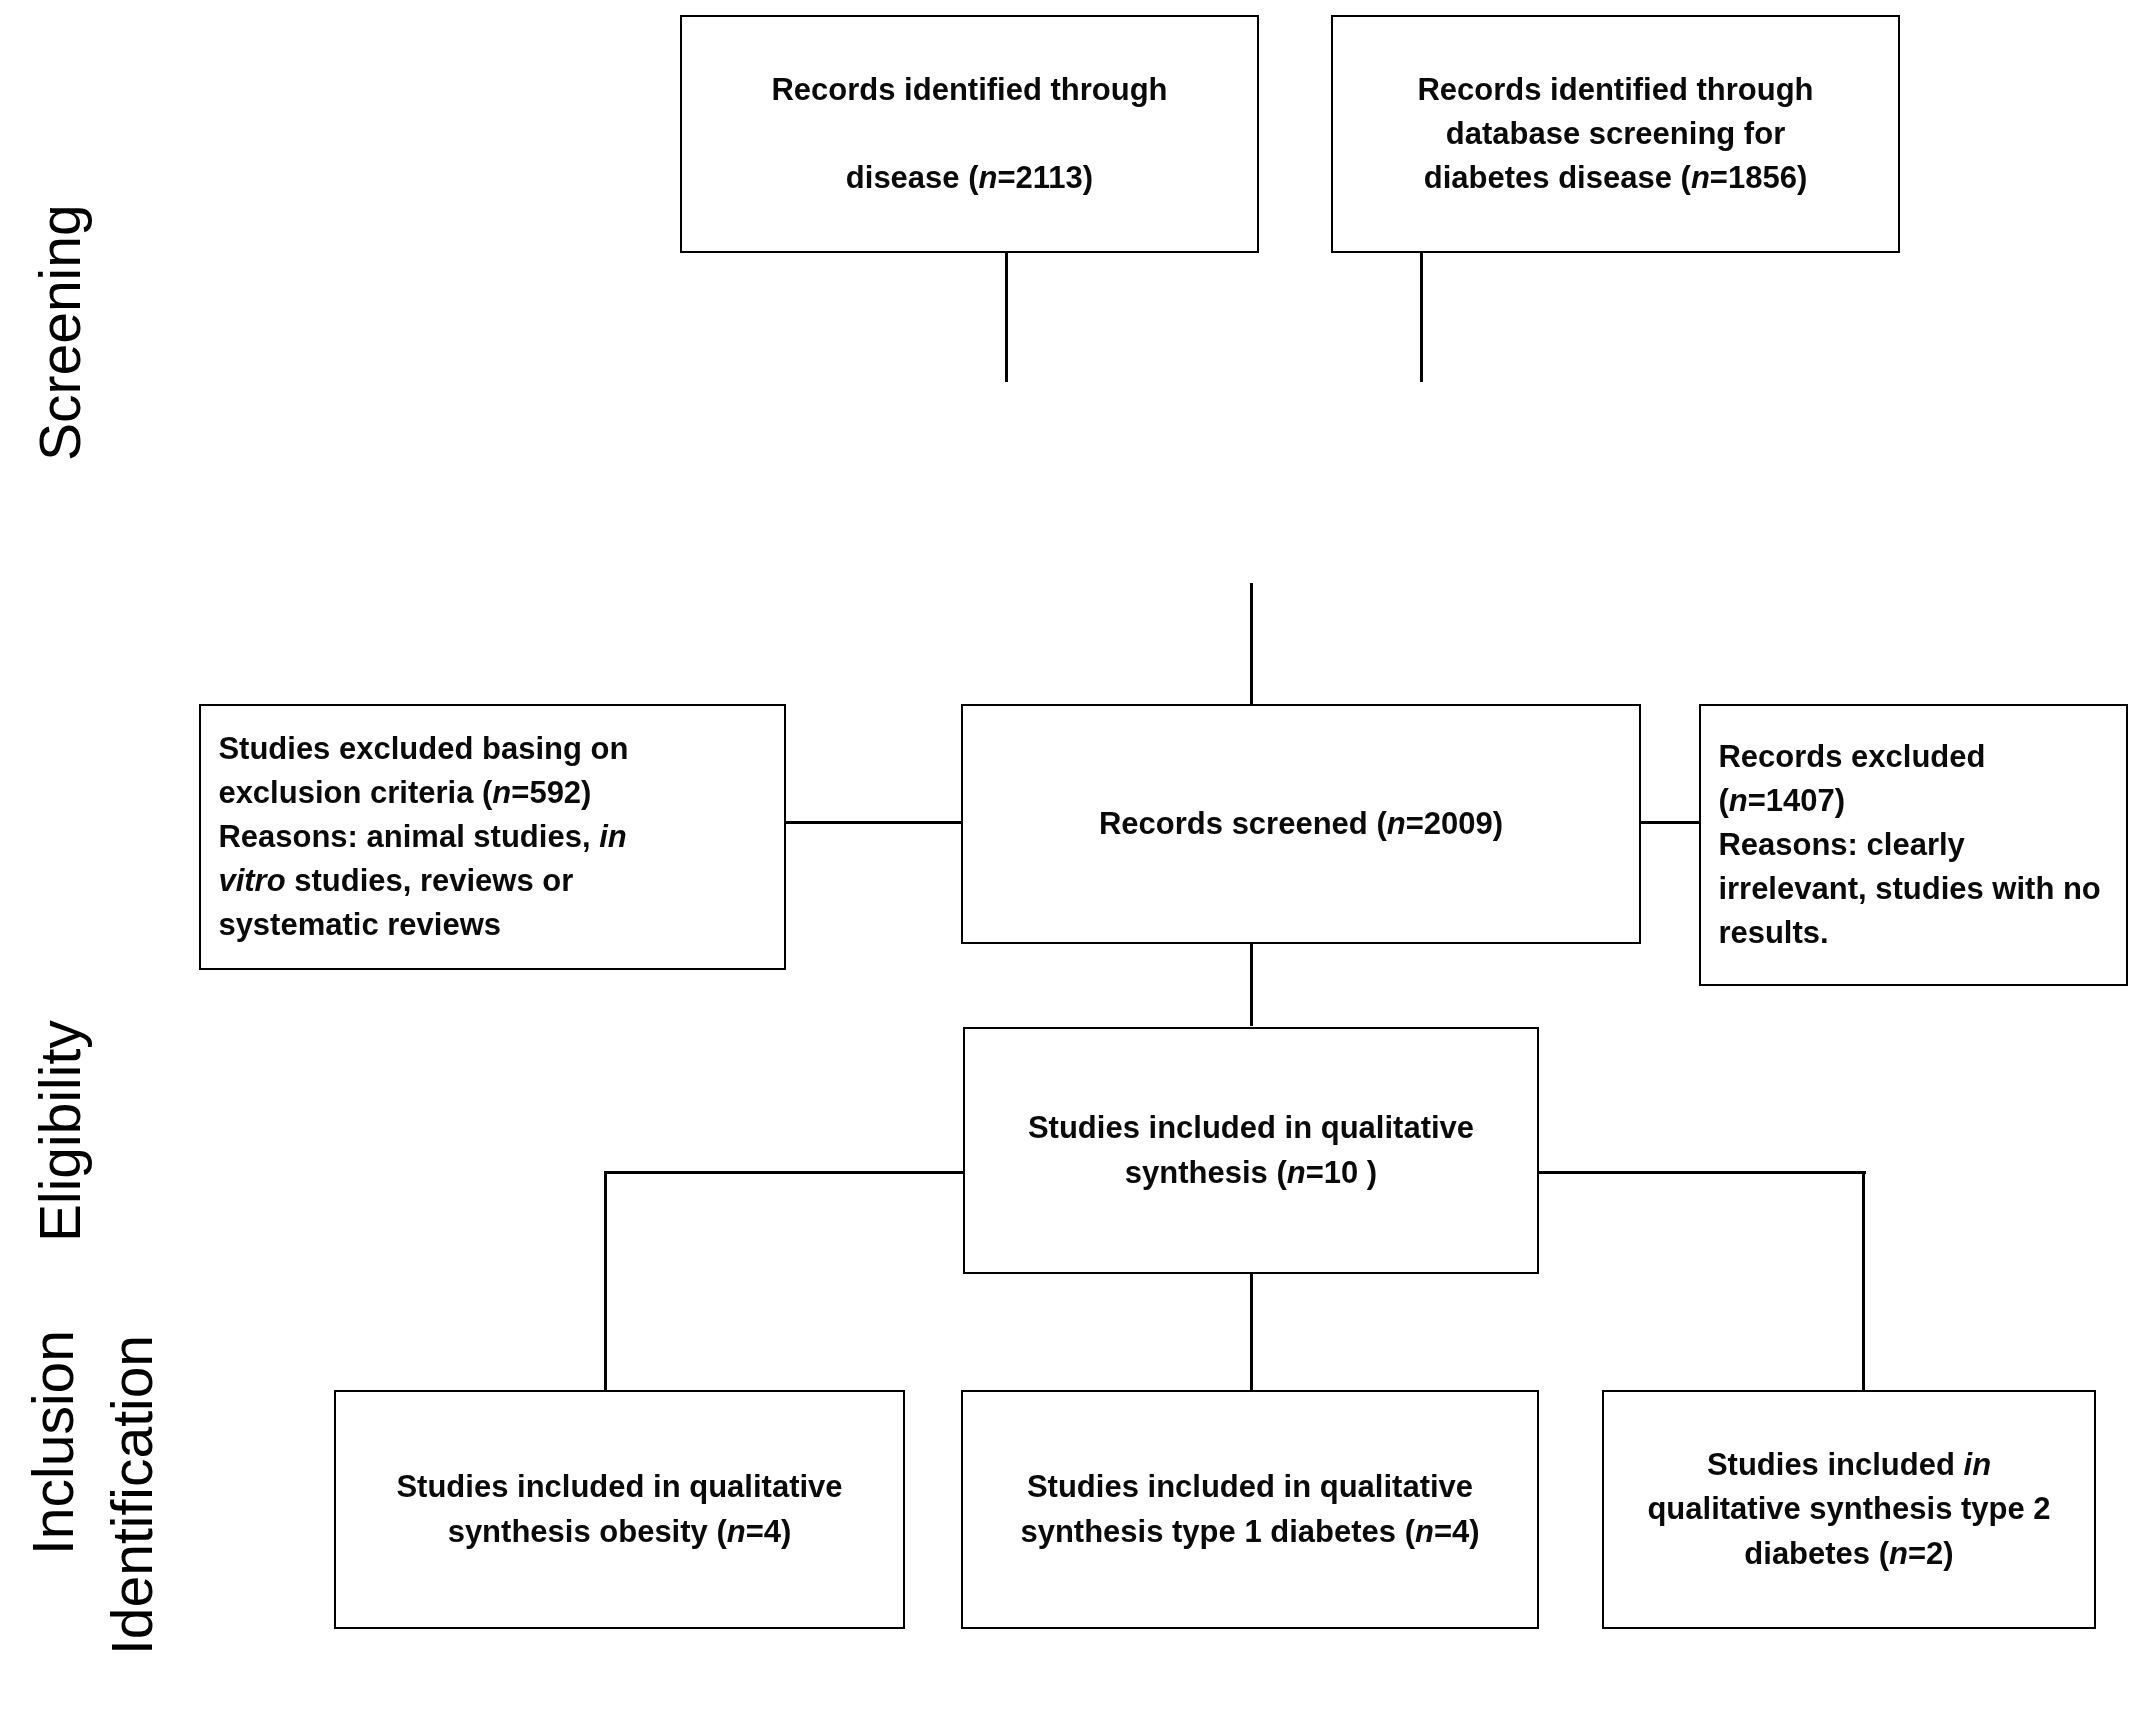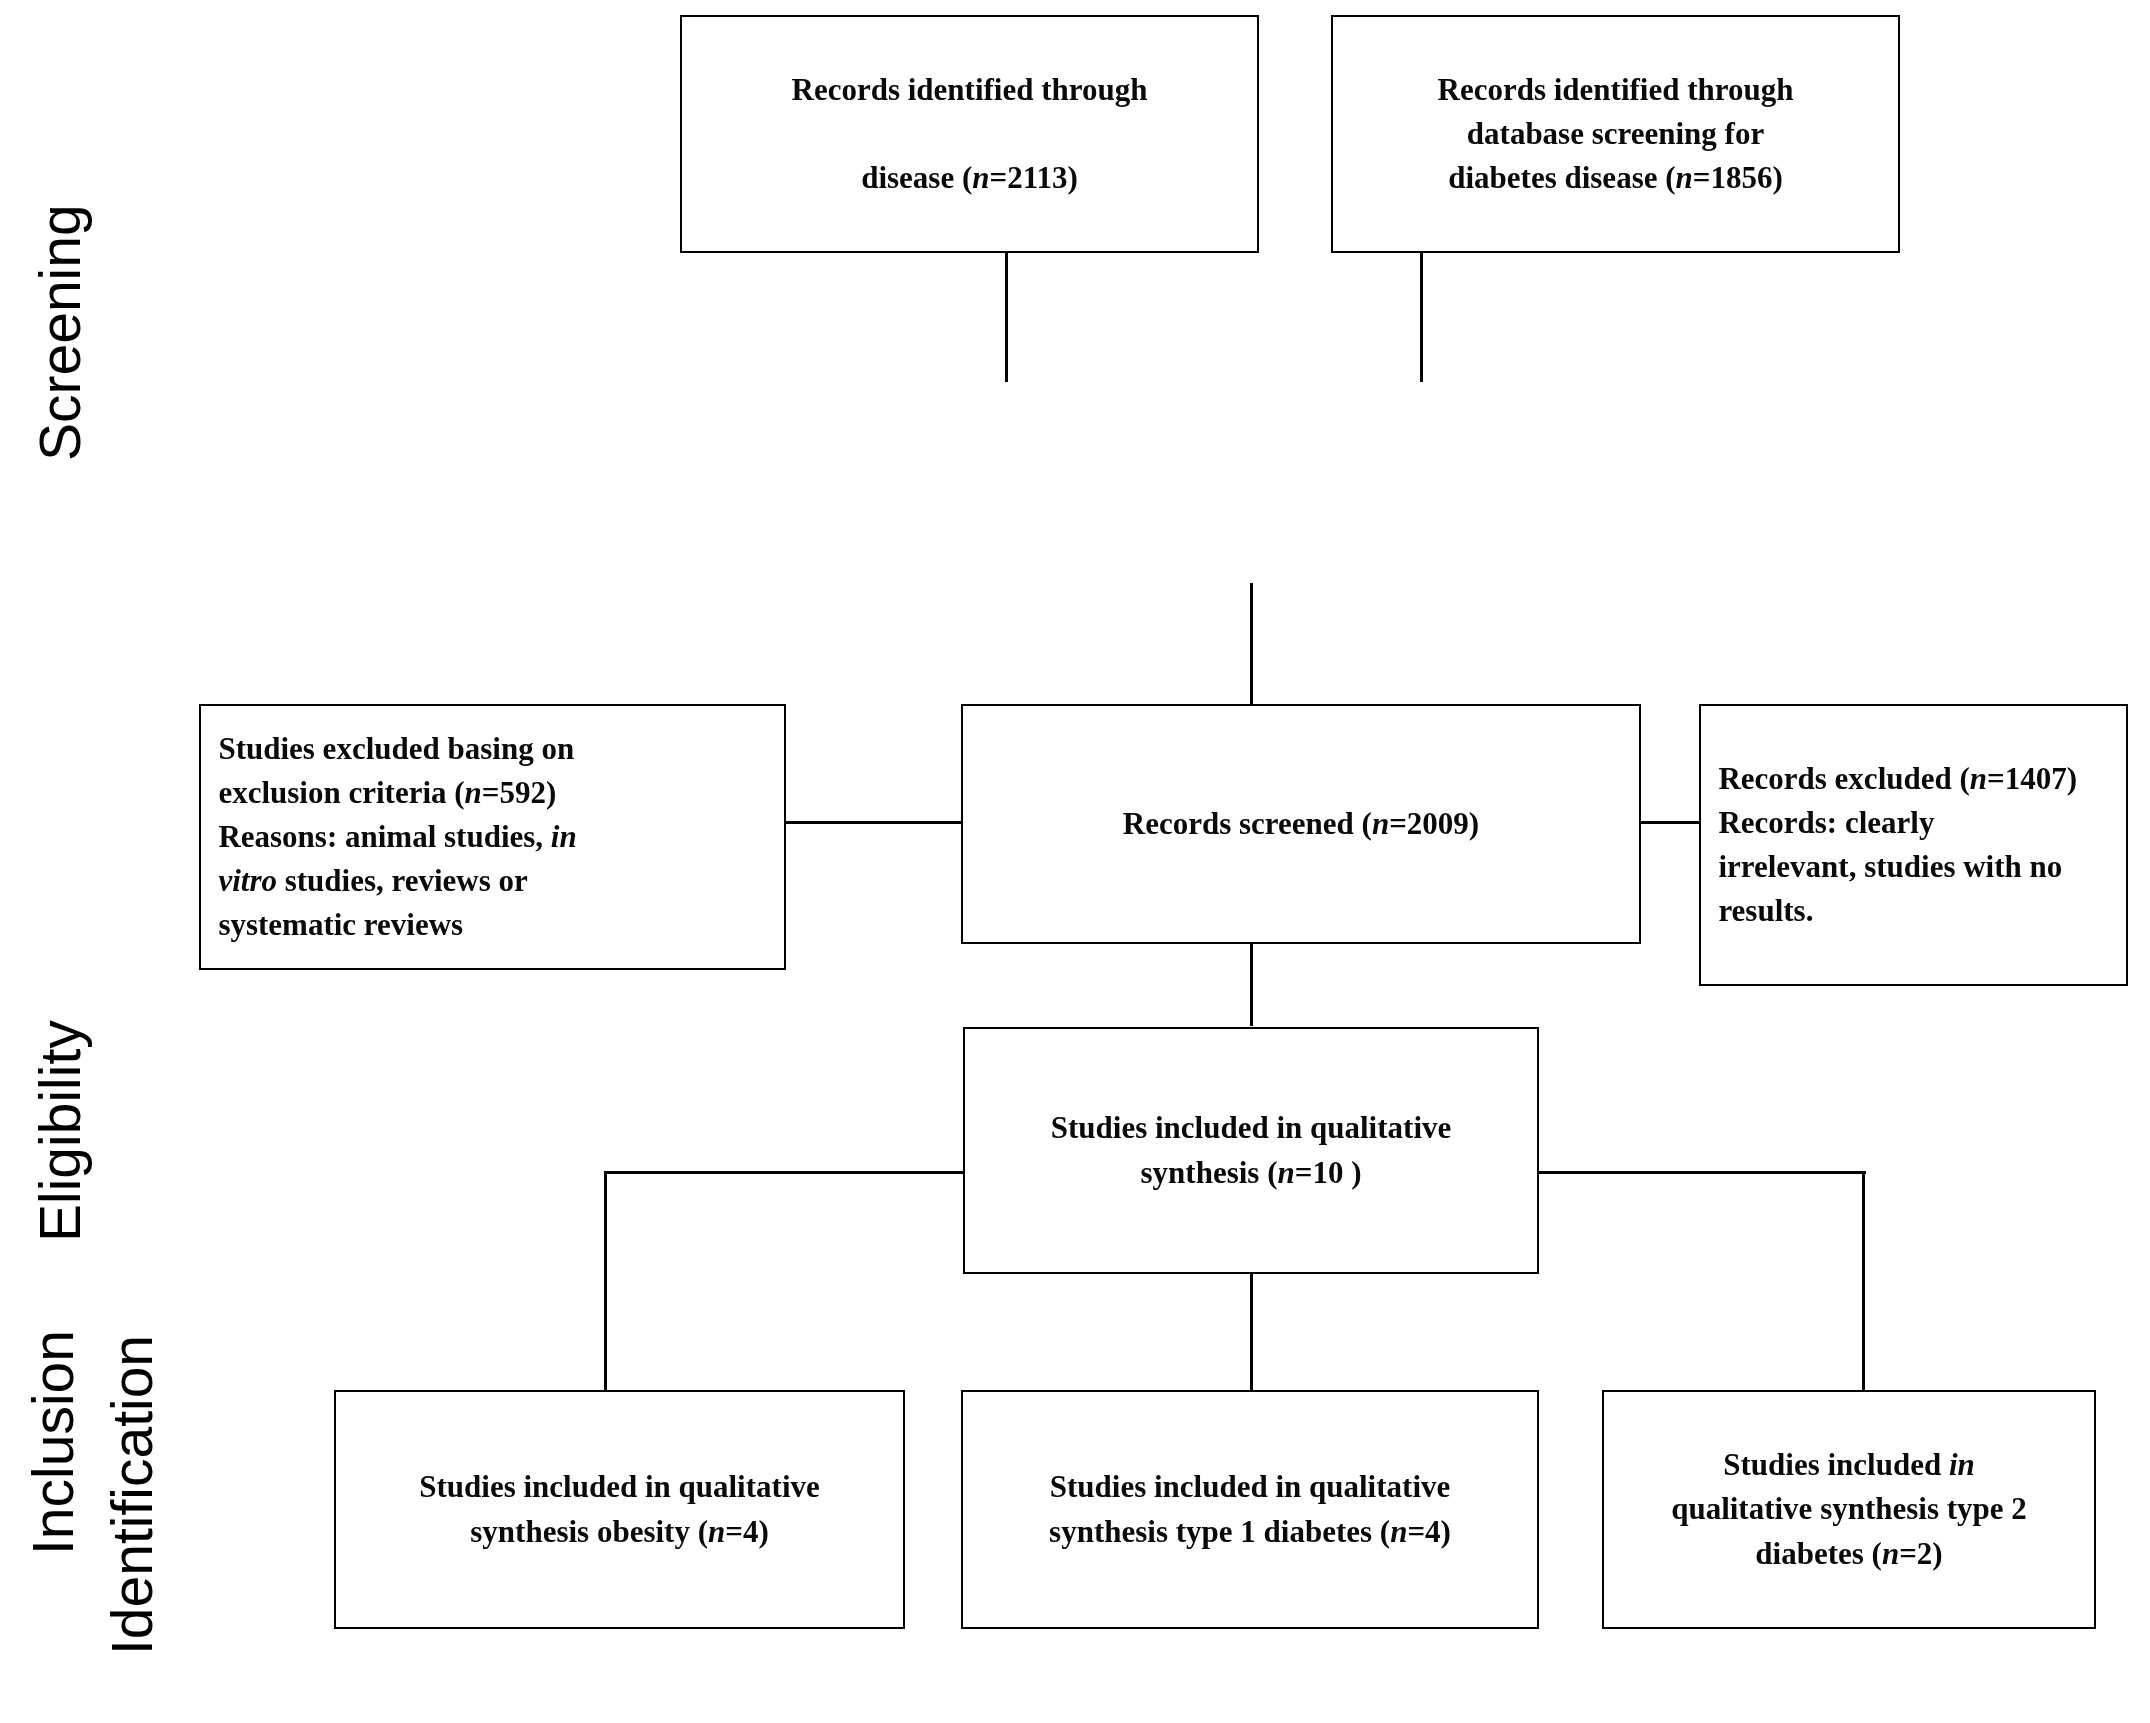--- a/index.html
+++ b/index.html
@@ -18,21 +18,20 @@
   .box {
     position: absolute;
     box-sizing: border-box;
     border: 2.7px solid #000000;
     background: #ffffff;
     display: flex;
     align-items: center;
     justify-content: flex-start;
     padding: 6.7px 17.4px;
     z-index: 5;
-    font-family: Liberation Serif, serif;
   }
   .box .txt {
     font-weight: bold;
     font-size: 31px;
     line-height: 1.42;
     color: #0a0a0a;
     text-align: center;
     width: 100%;
   }
   .box.align-left .txt {
@@ -122,21 +121,21 @@
 
   <div class="box" style="left:961px; top:704px; width:680px; height:240px;">
     <div class="txt">
       <span>Records screened (<em>n</em>=2009)</span>
     </div>
   </div>
 
   <div class="box align-left" style="left:1699px; top:704px; width:429px; height:282px;">
     <div class="txt">
       <span>Records excluded (<em>n</em>=1407)</span><br>
-      <span>Records: clearly</span><br>
+      <span>Reasons: clearly</span><br>
       <span>irrelevant, studies with no</span><br>
       <span>results.</span>
     </div>
   </div>
 
   <div class="box" style="left:963px; top:1027px; width:576px; height:247px;">
     <div class="txt">
       <span>Studies included in qualitative</span><br>
       <span>synthesis (<em>n</em>=10 )</span>
     </div>

